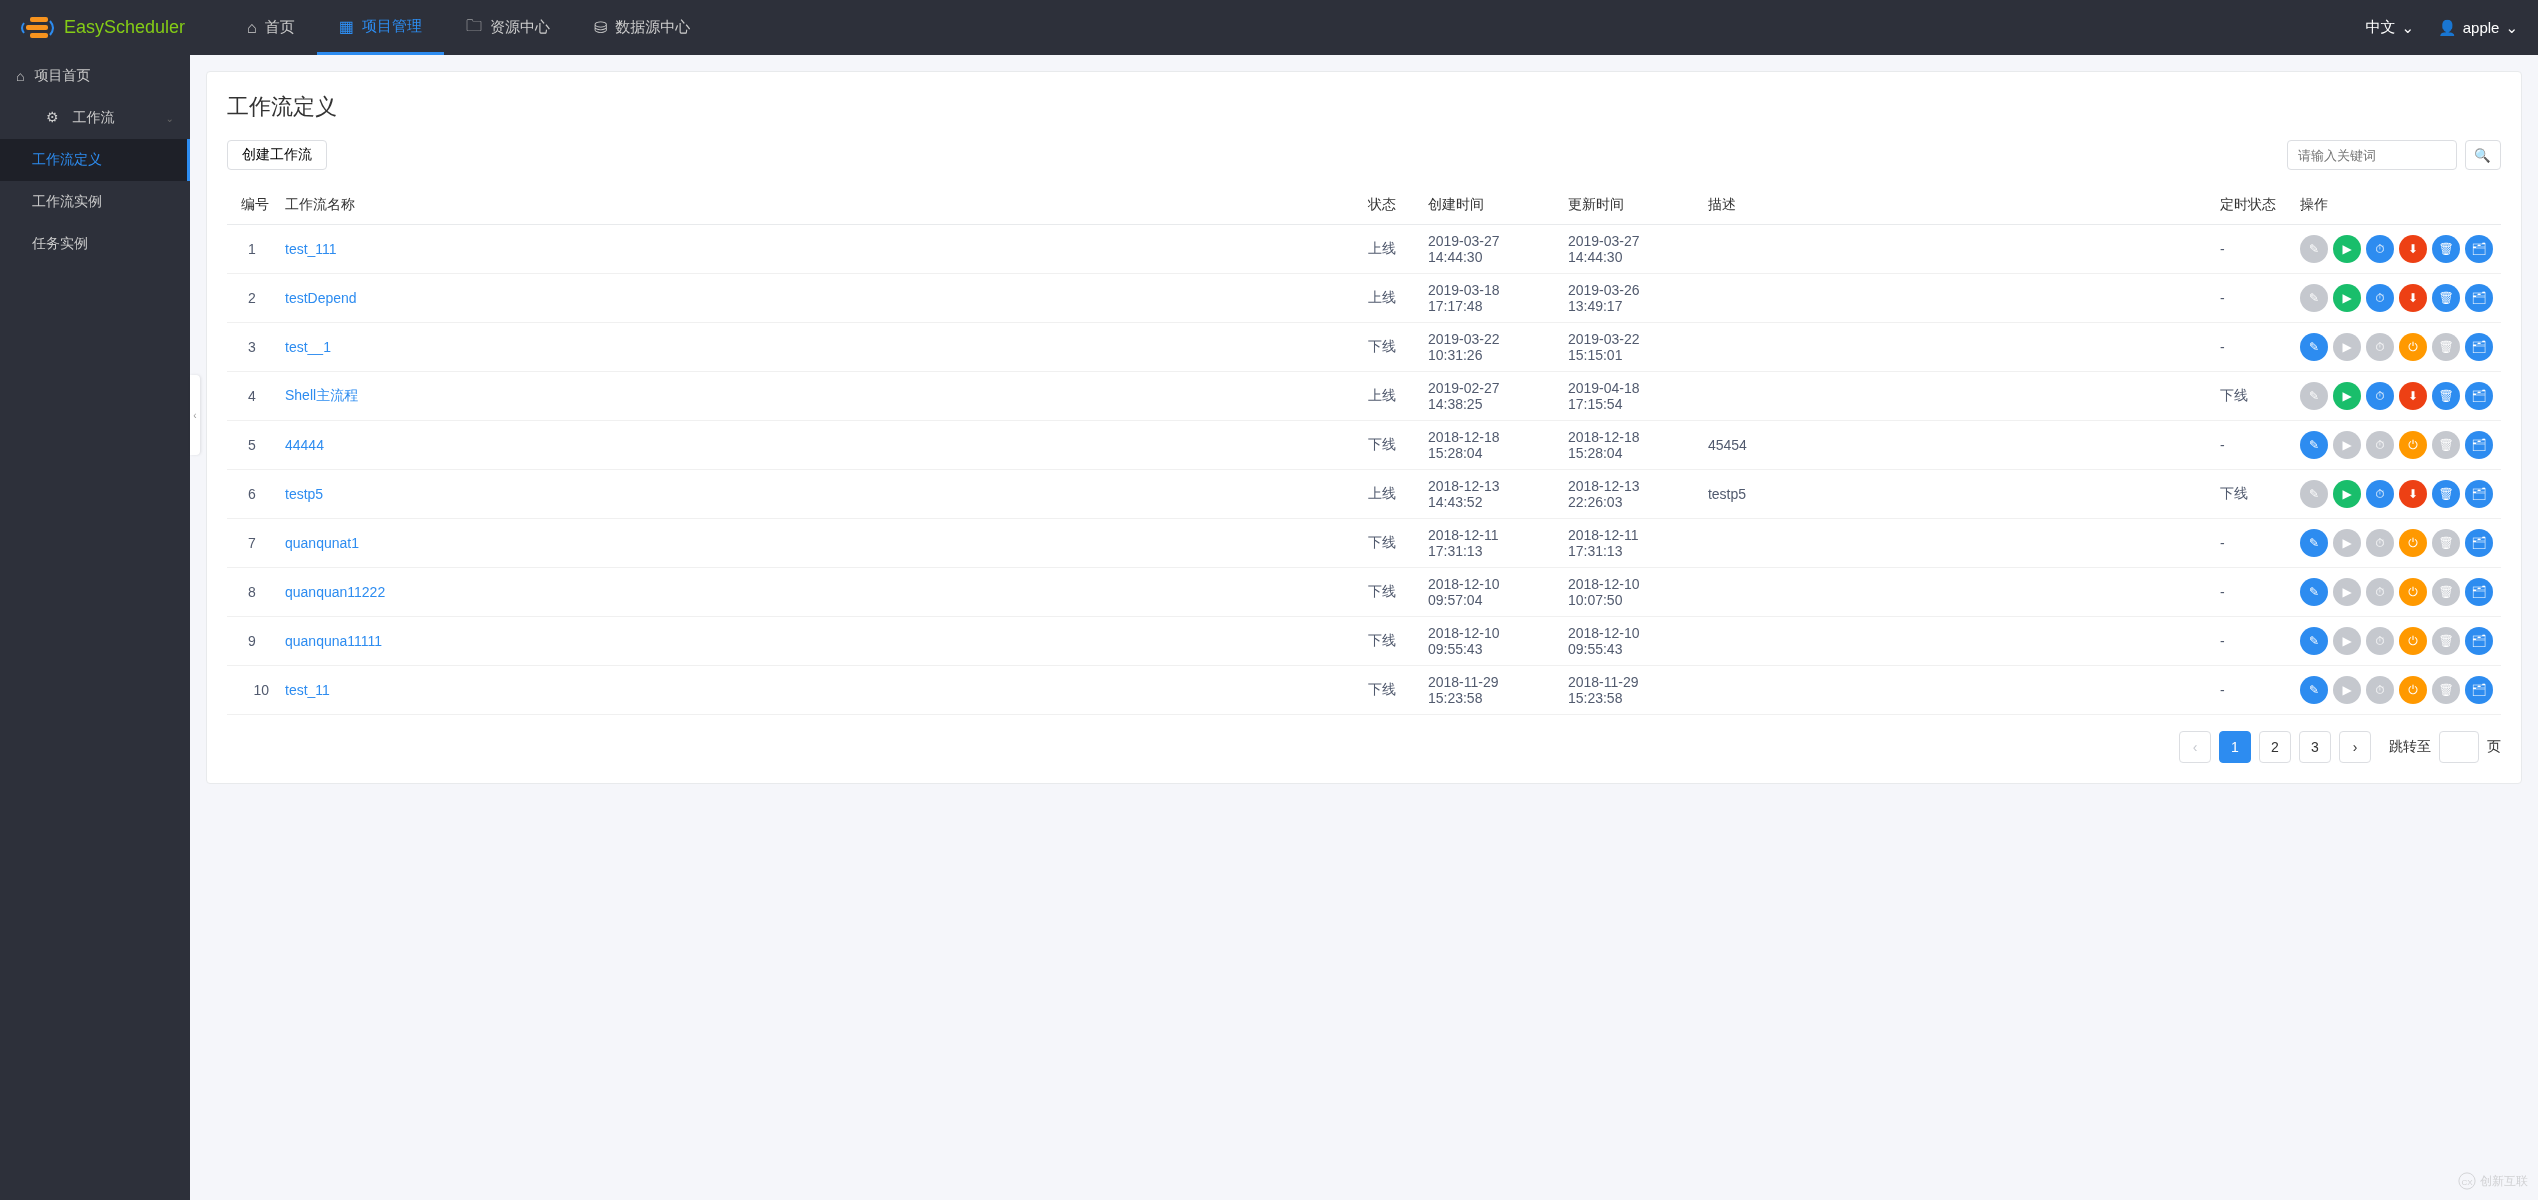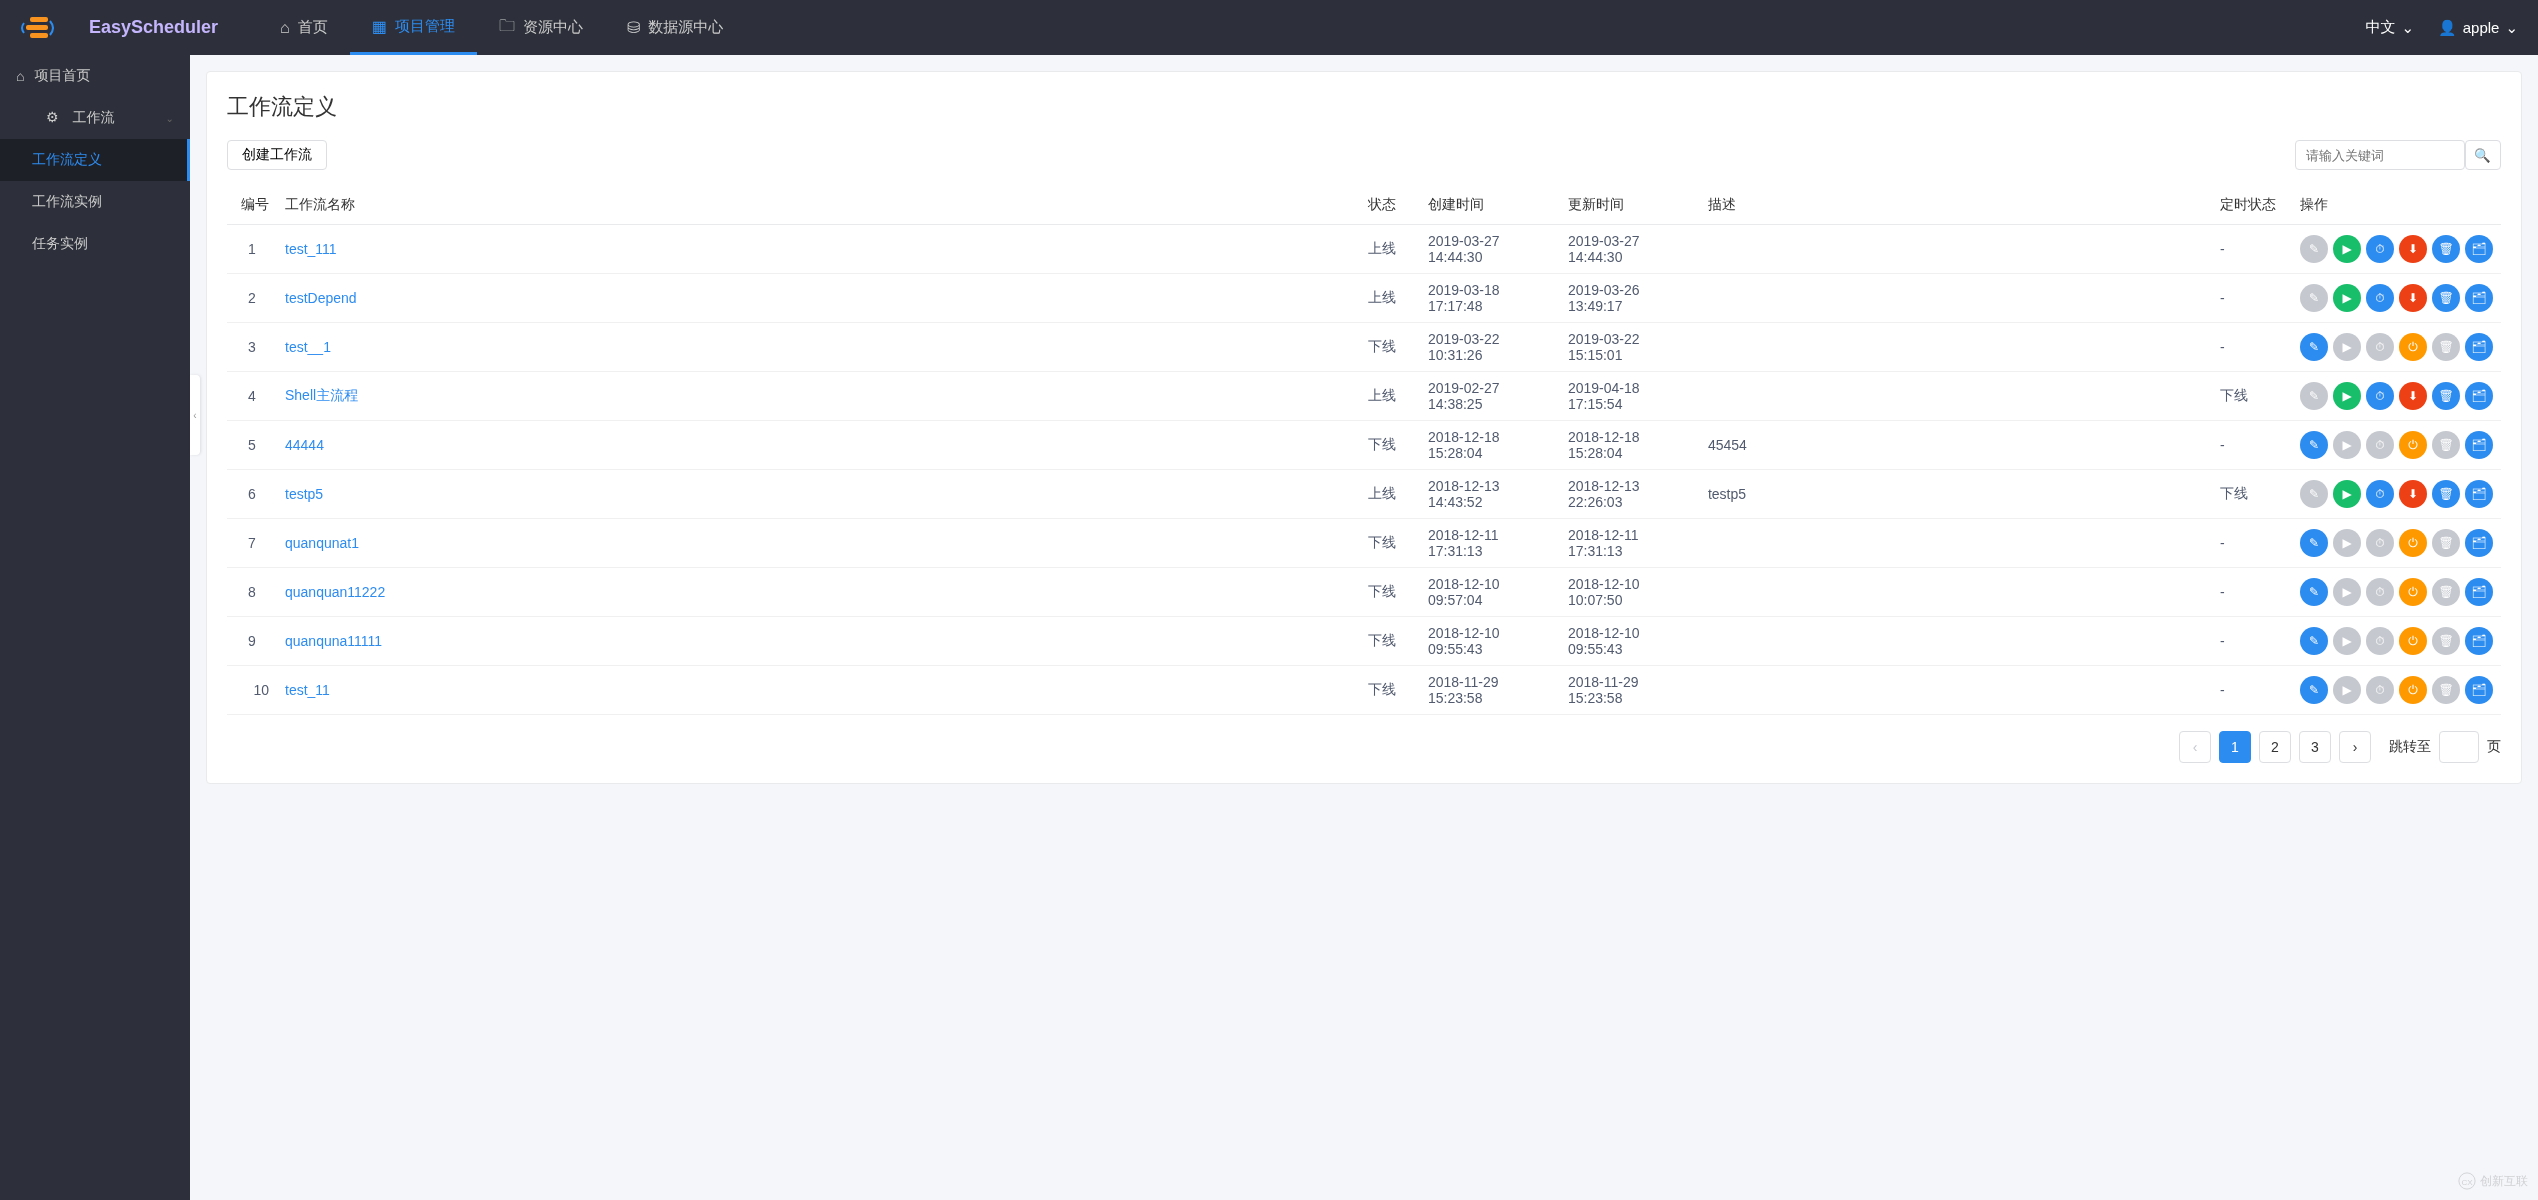--- a/index.html
+++ b/index.html
@@ -1,41 +1,41 @@
 <!DOCTYPE html>
 <html><head>
 <meta charset="utf-8">
 <style>
 * { margin: 0; padding: 0; box-sizing: border-box; }
 body { font-family: -apple-system, BlinkMacSystemFont, "Segoe UI", Arial, sans-serif; font-size: 14px; color: #333; background: #f5f6fa; }
 .header { background: #2d303a; height: 55px; display: flex; align-items: center; color: #fff; padding: 0 20px; }
 .logo { display: flex; align-items: center; margin-right: 40px; }
 .logo-icon { width: 36px; height: 26px; margin-right: 8px; }
-.logo-text { font-size: 18px; font-weight: 700; color: #c4b5fd; margin-left: 25px; }
+.logo-text { font-size: 18px; font-weight: 400; color: #84cc16; }
 .nav-menu { display: flex; height: 55px; }
 .nav-item { display: flex; align-items: center; padding: 0 22px; color: #ccc; cursor: pointer; font-size: 15px; }
 .nav-item.active { color: #2d8cf0; border-bottom: 3px solid #2d8cf0; }
 .nav-item-icon { margin-right: 8px; font-size: 16px; }
 .header-right { margin-left: auto; display: flex; align-items: center; gap: 24px; }
 .lang-selector, .user-menu { display: flex; align-items: center; color: #fff; cursor: pointer; font-size: 15px; }
 .chevron-down { margin-left: 6px; }
 .container { display: flex; height: calc(100vh - 55px); }
 .sidebar { width: 190px; background: #2d303a; color: #fff; position: relative; }
 .sidebar-item { padding: 12px 16px; display: flex; align-items: center; cursor: pointer; color: #ccc; font-size: 14px; }
 .sidebar-item.parent { justify-content: space-between; padding-left: 46px; }
 .sidebar-subitem { padding: 12px 16px 12px 32px; cursor: pointer; color: #ccc; font-size: 14px; }
 .sidebar-subitem.active { background: #1e2028; color: #2d8cf0; border-right: 3px solid #2d8cf0; }
 .sidebar-icon { margin-right: 10px; font-size: 14px; }
 .sidebar-toggle { position: absolute; right: -10px; top: 320px; width: 10px; height: 80px; background: #fff; border-radius: 0 4px 4px 0; box-shadow: 1px 0 3px rgba(0,0,0,0.1); display: flex; align-items: center; justify-content: center; cursor: pointer; }
 .main { flex: 1; padding: 16px; overflow: auto; }
 .content-card { background: #fff; border: 1px solid #e8eaec; border-radius: 4px; padding: 20px; }
 .page-title { font-size: 22px; font-weight: 400; margin-bottom: 18px; color: #333; }
 .toolbar { display: flex; justify-content: space-between; align-items: center; margin-bottom: 16px; }
 .btn { padding: 5px 14px; border: 1px solid #dcdee2; background: #fff; border-radius: 4px; cursor: pointer; font-size: 14px; }
-.search-group { display: flex; }
+.search-group { display: flex; gap: 8px; }
 .search-input { width: 170px; padding: 5px 10px; border: 1px solid #dcdee2; border-radius: 4px; font-size: 13px; }
 .search-btn { width: 36px; height: 30px; border: 1px solid #dcdee2; background: #fff; border-radius: 4px; cursor: pointer; display: flex; align-items: center; justify-content: center; }
 table { width: 100%; border-collapse: collapse; }
 th { text-align: left; padding: 10px 8px; font-weight: 500; color: #333; font-size: 14px; border-bottom: 1px solid #e8eaec; }
 td { padding: 8px; border-bottom: 1px solid #f0f0f0; font-size: 14px; color: #515a6e; vertical-align: middle; }
 .link { color: #2d8cf0; cursor: pointer; }
 .actions { display: flex; gap: 5px; }
 .action-btn { width: 28px; height: 28px; border-radius: 50%; display: flex; align-items: center; justify-content: center; cursor: pointer; color: #fff; }
 .bg-blue { background: #2d8cf0; }
 .bg-green { background: #19be6b; }

